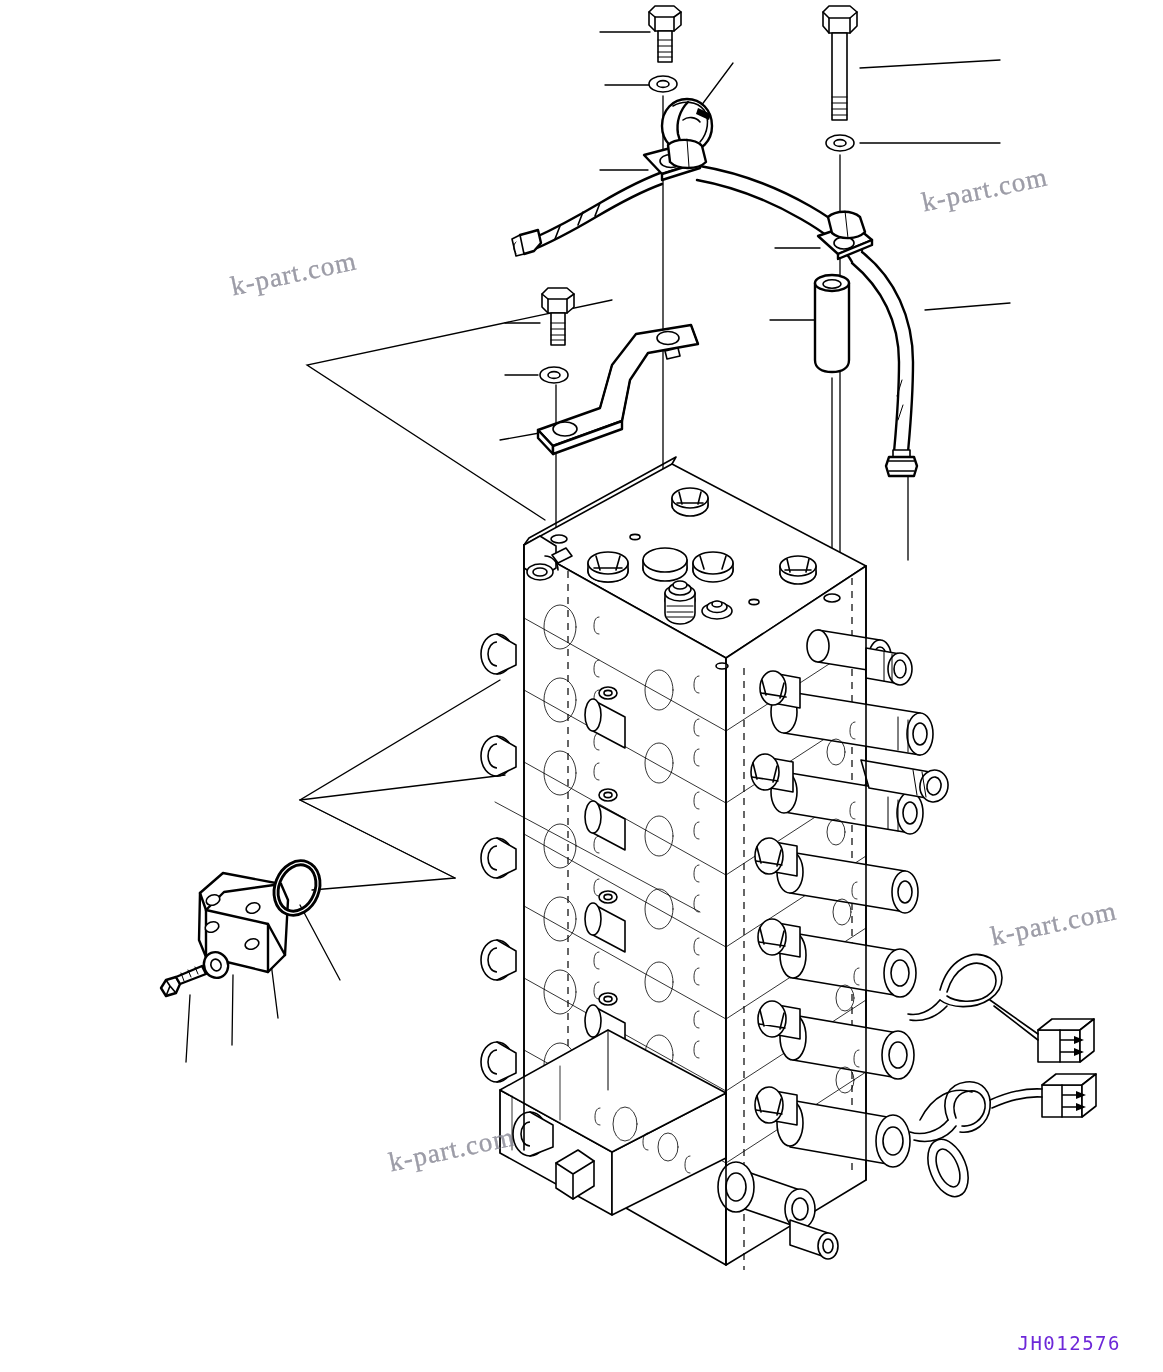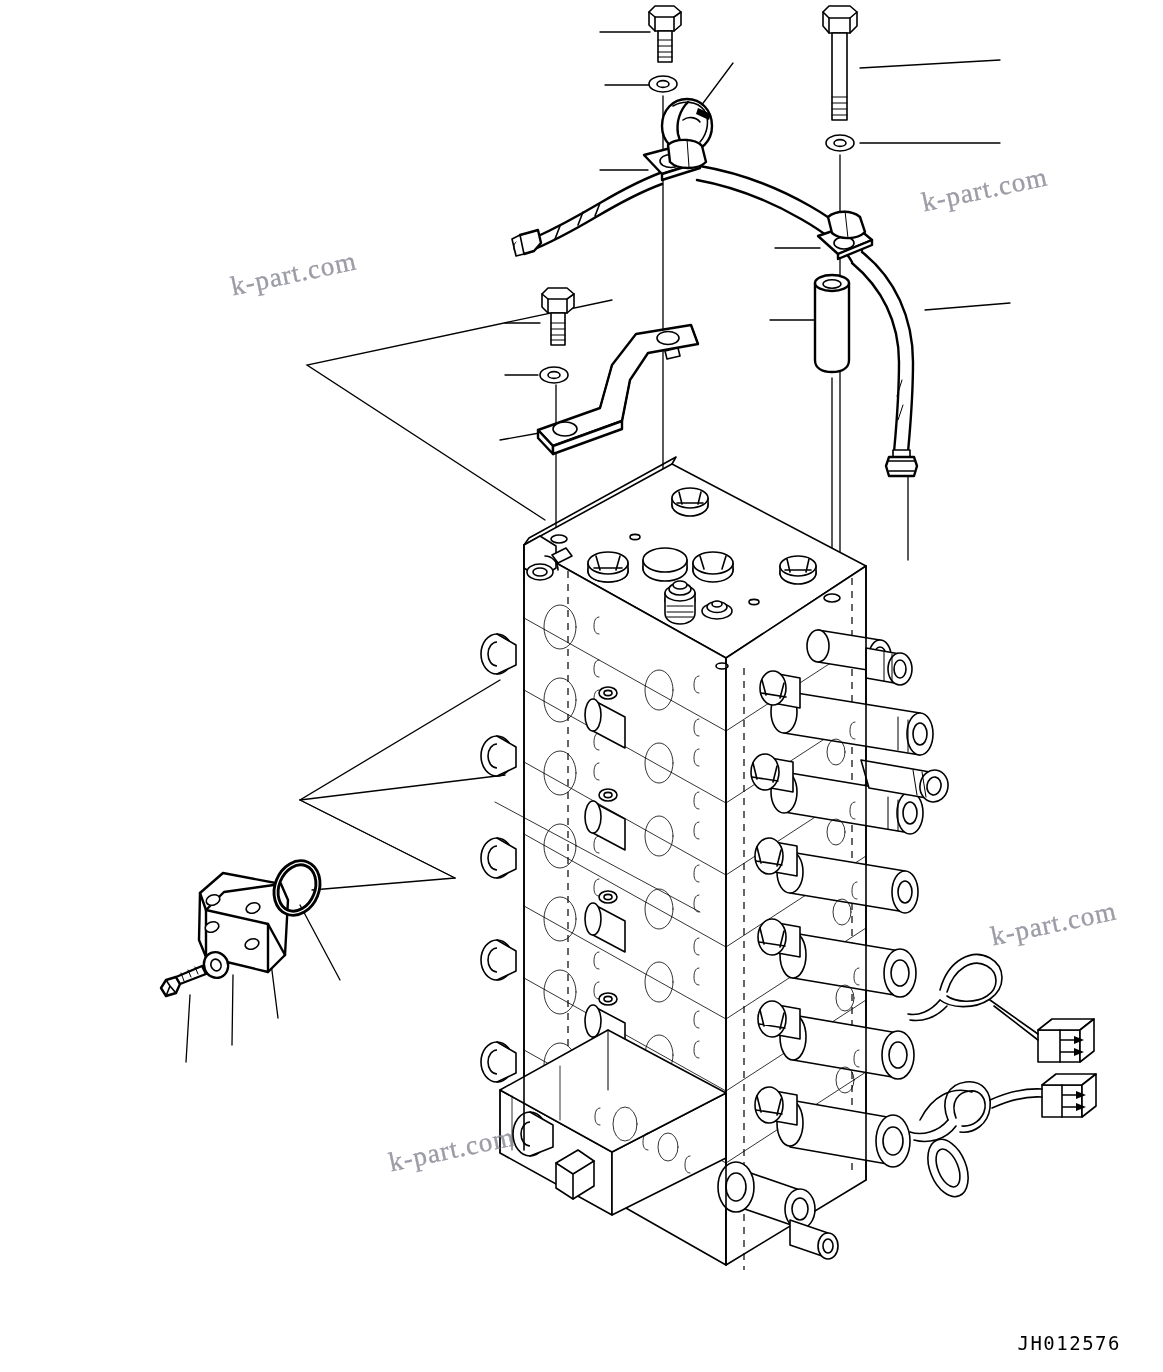--- a/index.html
+++ b/index.html
@@ -36,21 +36,21 @@
     transform-origin: left top;
     pointer-events: none;
   }
   #partno {
     position: absolute;
     right: 42px;
     bottom: 18px;
     font-family: "DejaVu Sans Mono", monospace;
     font-size: 19px;
     letter-spacing: 1.5px;
-    color: #000000;
+    color: #6d28d9;
     white-space: nowrap;
   }
 </style>
 </head>
 <body>
 
 <div id="page">
 
   <svg id="diagram-svg" viewBox="0 0 1163 1372" xmlns="http://www.w3.org/2000/svg">
     <defs>

